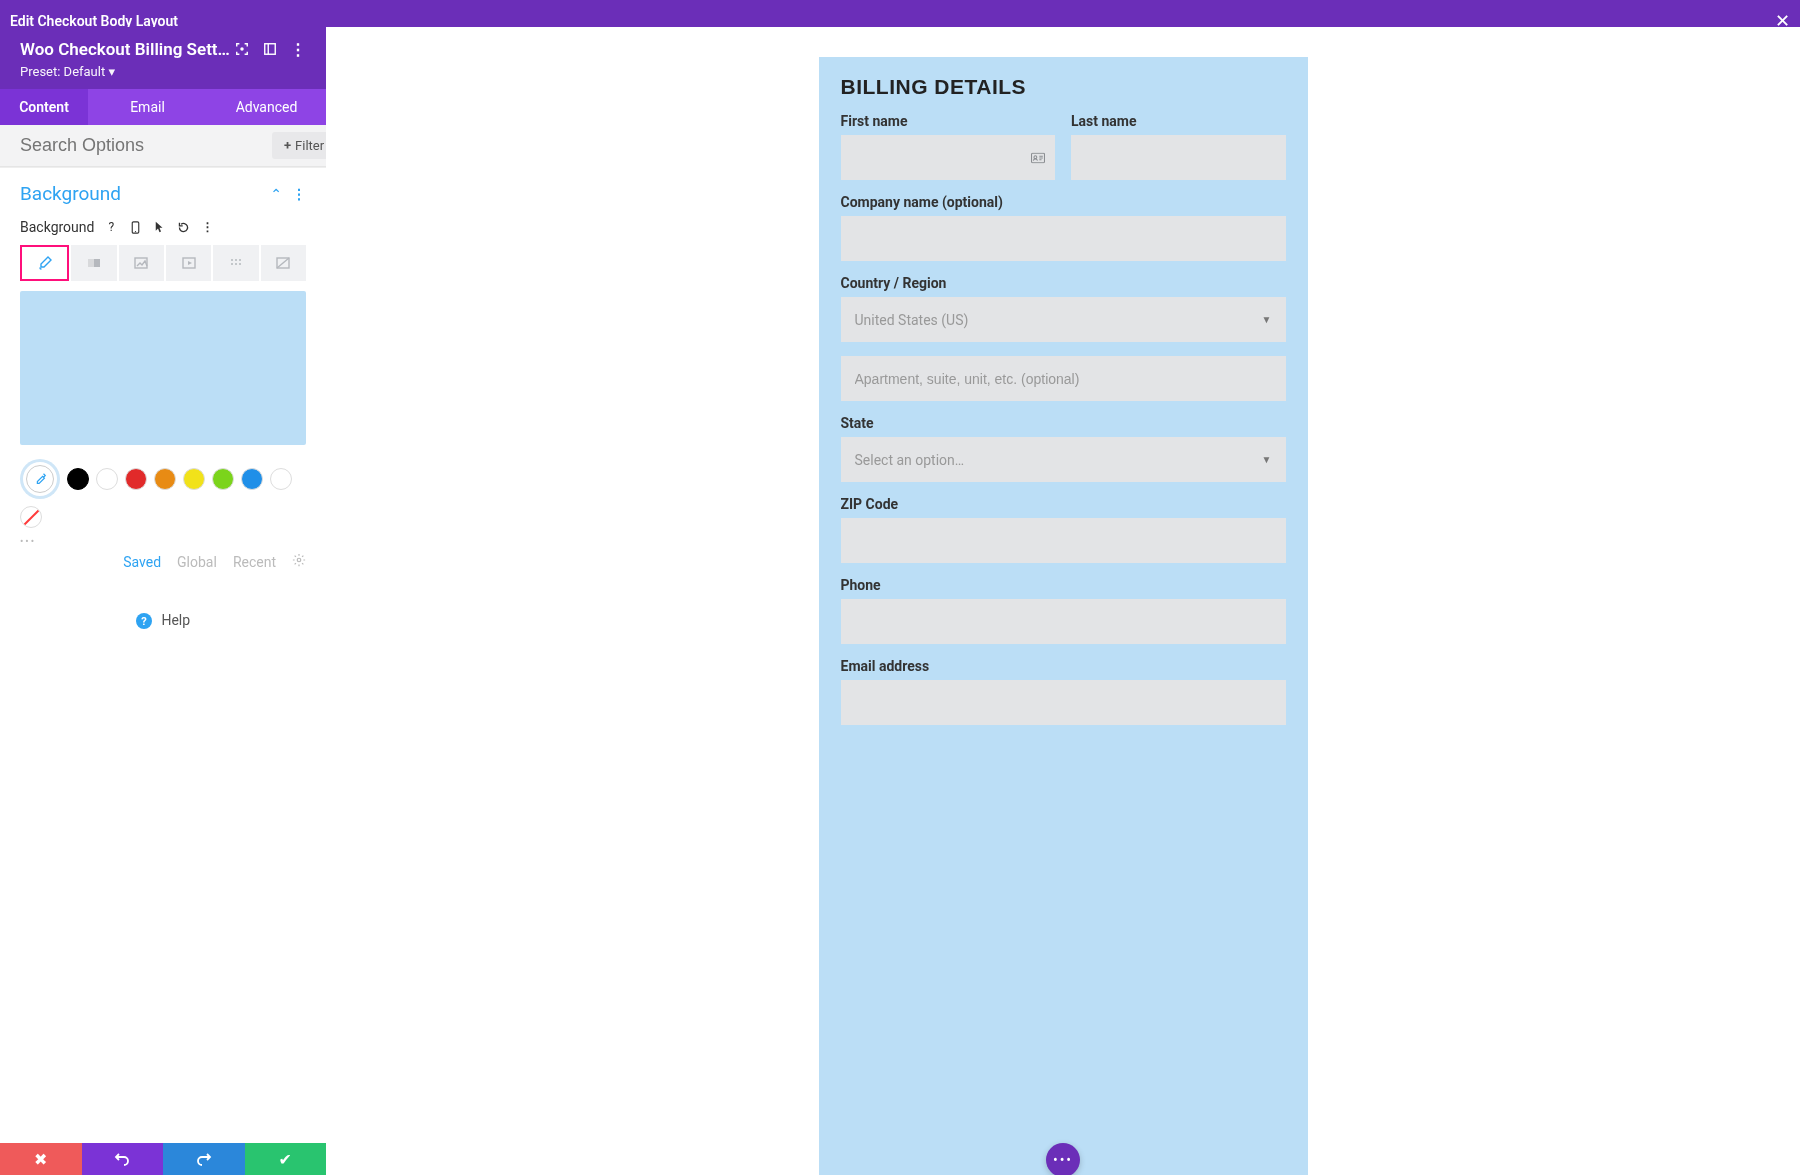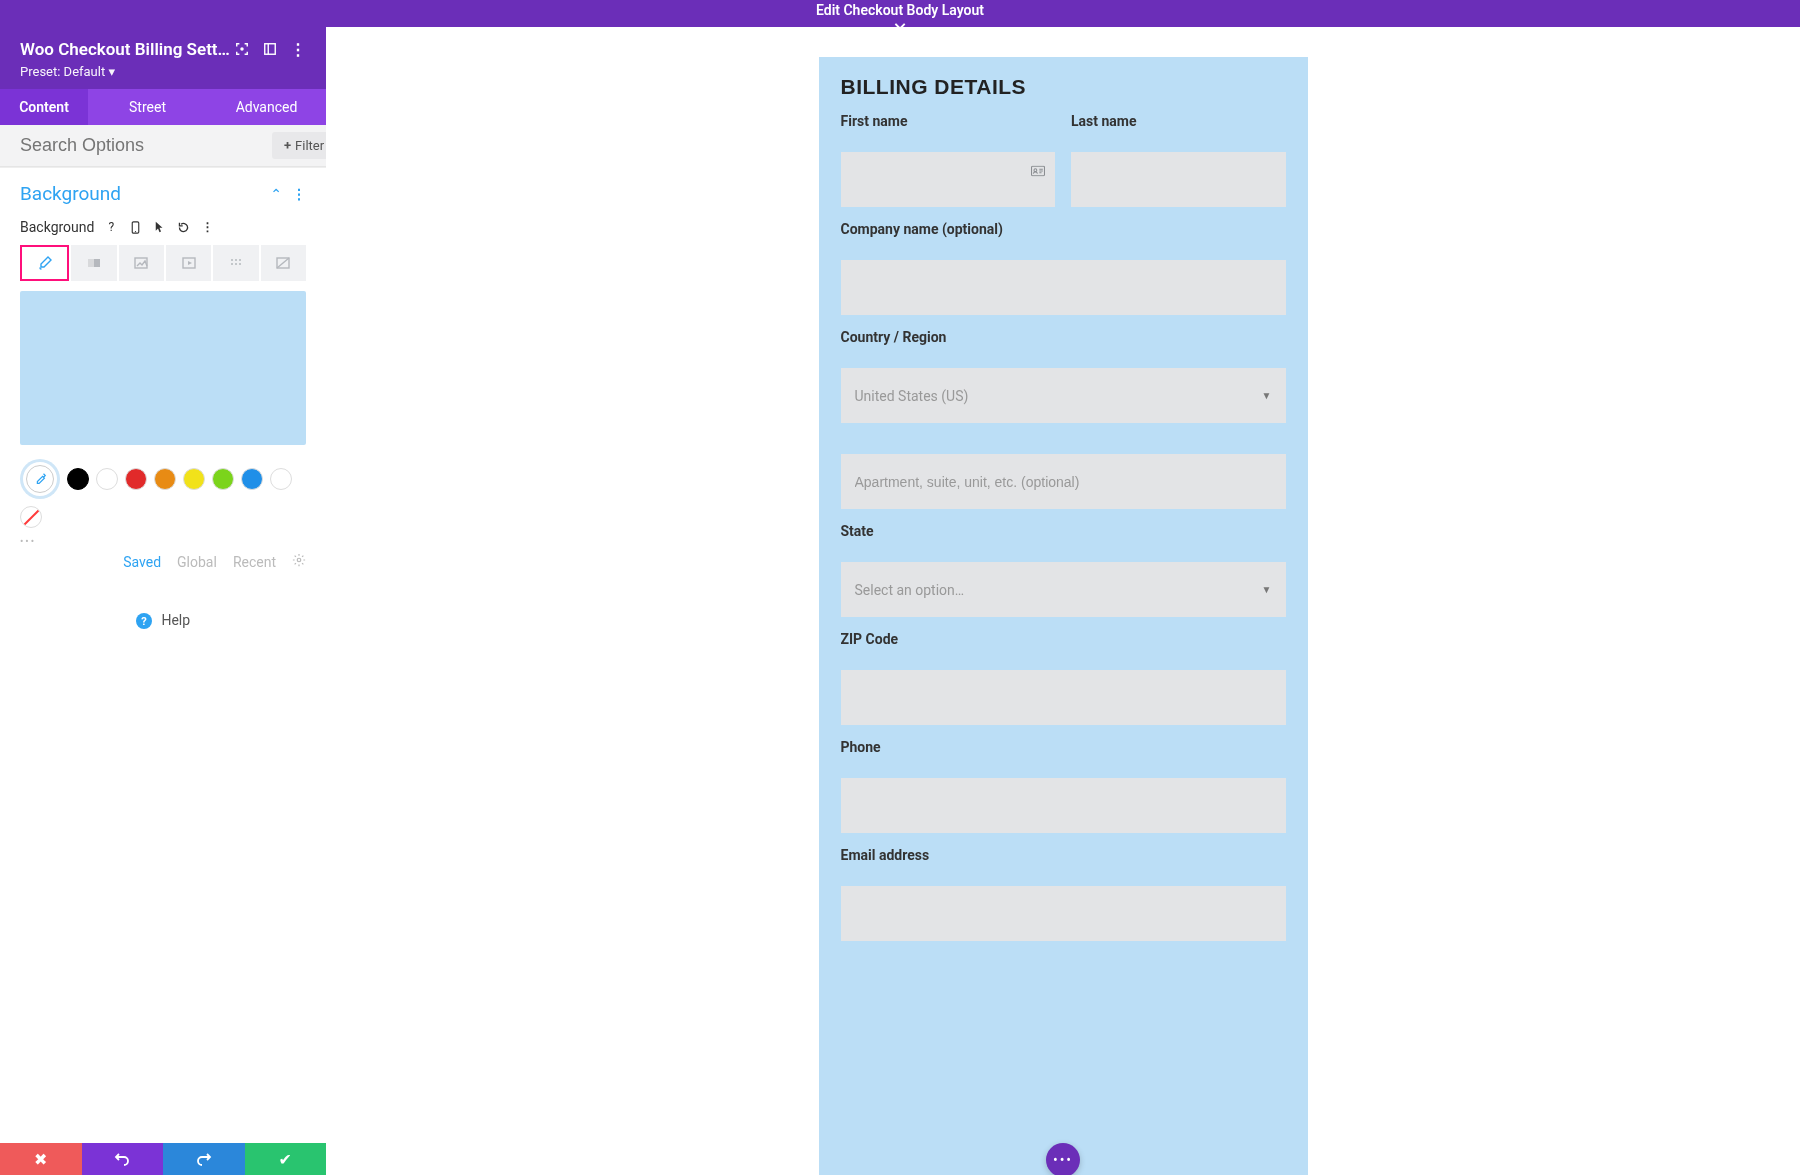--- a/index.html
+++ b/index.html
@@ -1,19 +1,19 @@
 <!DOCTYPE html>
 <html><head>
 <meta charset="utf-8">
 <style>
   * { box-sizing: border-box; margin: 0; padding: 0; }
   body { font-family: -apple-system, BlinkMacSystemFont, "Segoe UI", Roboto, "Open Sans", sans-serif; background: #fff; width: 1800px; height: 1175px; overflow: hidden; position: relative; }
 
   
-  .app-bar { background: #6b2eb8; height: 41px; display: flex; align-items: center; color: #fff; font-size: 14px; padding: 0 10px; justify-content: center; flex-direction: column; }
+  .app-bar { background: #6b2eb8; height: 41px; display: flex; align-items: center; color: #fff; font-size: 14px; padding: 0 10px; justify-content: space-between; }
   .app-bar .title { font-weight: 600; }
   .app-bar .close { cursor: pointer; font-size: 18px; }
 
   
   .left-panel { position: absolute; left: 0; top: 27px; width: 326px; background: #fff; height: calc(100% - 27px - 32px); display: flex; flex-direction: column; }
 
   
   .module-header { background: #6b2eb8; color: #fff; padding: 12px 20px 10px 20px; }
   .module-header .row1 { display: flex; align-items: center; justify-content: space-between; }
   .module-header .module-title { font-size: 17px; font-weight: 600; flex: 1; white-space: nowrap; overflow: hidden; text-overflow: ellipsis; }
@@ -89,21 +89,21 @@
   .bbtn.blue { background: #2b87da; }
   .bbtn.green { background: #29c46f; }
 
   
   .canvas { position: absolute; left: 326px; top: 27px; right: 0; bottom: 0; background: #fff; display: flex; justify-content: center; padding-top: 30px; }
   .billing-module { width: 489px; background: #bbdef6; padding: 18px 22px 40px 22px; position: relative; }
   .billing-title { font-size: 21px; font-weight: 700; letter-spacing: 0.5px; color: #222; margin-bottom: 14px; font-family: "Segoe UI", sans-serif; }
   .field-row { display: flex; gap: 16px; margin-bottom: 14px; }
   .field { flex: 1; display: flex; flex-direction: column; }
   .flabel { font-size: 14px; color: #333; margin-bottom: 6px; font-weight: bold; }
-  .finput { height: 55px; background: #e3e4e6; border: none; padding: 0 14px; font-size: 14px; width: 100%; color: #555; margin-top: 17px; }
+  .finput { height: 45px; background: #e3e4e6; border: none; padding: 0 14px; font-size: 14px; width: 100%; color: #555; }
   .finput::placeholder { color: #999; }
   .finput.select { display: flex; align-items: center; justify-content: space-between; color: #999; }
   .finput.select .caret { font-size: 10px; color: #777; }
   .finput-wrap { position: relative; }
   .finput-icon-end { position: absolute; right: 10px; top: 50%; transform: translateY(-50%); color: #8a8d91; }
 
   
   .fab { position: absolute; left: 50%; transform: translateX(-50%); bottom: -2px; width: 34px; height: 34px; background: #6b2eb8; border-radius: 50%; display: flex; align-items: center; justify-content: center; color: #fff; font-size: 14px; letter-spacing: 2px; cursor: pointer; box-shadow: 0 2px 6px rgba(0,0,0,0.2); }
 
 </style>
@@ -134,21 +134,21 @@
             </svg>
         </div>
         <div class="header-icon-btn" style="font-weight:bold; color:#fff;">⋮</div>
       </div>
     </div>
     <div class="preset">Preset: Default ▾</div>
   </div>
 
   <div class="tabs">
     <div class="tab active">Content</div>
-    <div class="tab">Street</div>
+    <div class="tab">Email</div>
     <div class="tab">Advanced</div>
   </div>
 
   <div class="search-row">
     <input placeholder="Search Options" style="">
     <div class="filter-btn">
       <span style="font-weight:bold;">+</span>
       <span>Filter</span>
     </div>
   </div>

